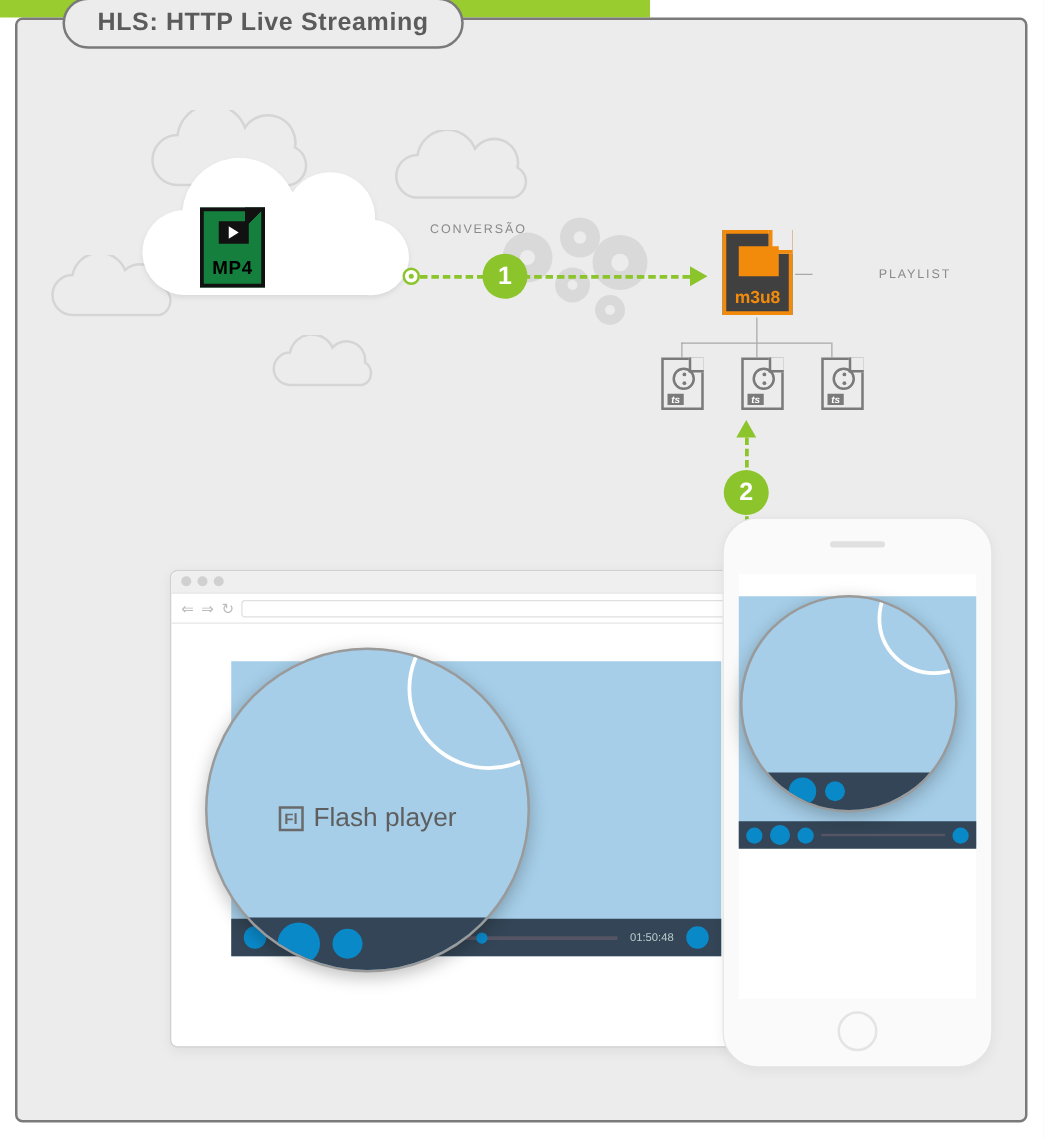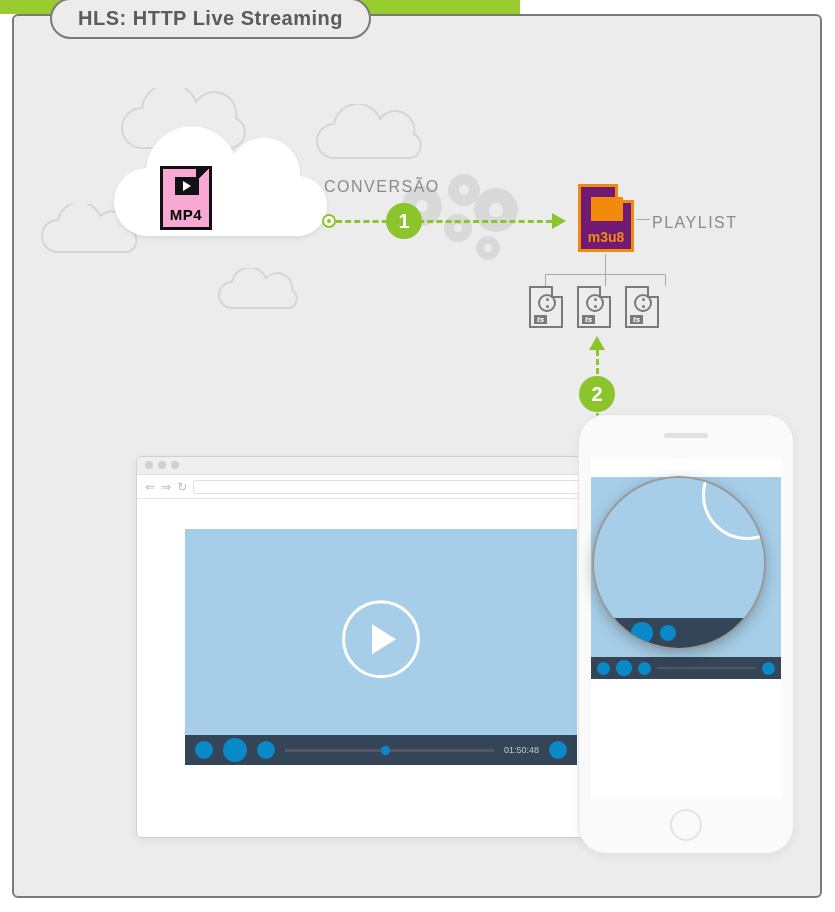--- a/index.html
+++ b/index.html
@@ -50,21 +50,21 @@
     filter: drop-shadow(0 2px 2px rgba(0,0,0,.08));
   }
 
   .mp4-box {
     position: absolute;
     top: 150px; left: 146px;
     width: 52px; height: 64px;
   }
   .mp4-box .page {
     width: 52px; height: 64px;
-    background: #f9a8d4;
+    background: #15803d;
     border: 3px solid #111;
     position: relative;
   }
   .mp4-box .corner {
     position: absolute; top: -3px; right: -3px;
     width: 16px; height: 16px;
     background: linear-gradient(135deg, #111 50%, transparent 50%);
   }
   .mp4-box .playmark {
     position: absolute; top: 8px; left: 12px;
@@ -125,22 +125,23 @@
     position: absolute;
     width: 36px; height: 36px;
     background: #8bc42b;
     border-radius: 50%;
     color: #fff; font-weight: 700; font-size: 20px;
     display: flex; align-items: center; justify-content: center;
   }
   .small-label {
     position: absolute;
     color: #8a8a8a;
-    font-size: 16px;
+    font-size: 10px;
     letter-spacing: 1.5px;
+    margin-left: 20px;
   }
 
   .gears {
     position: absolute;
     top: 150px; left: 378px;
     opacity: .35;
   }
 
   .hls-title {
     position: absolute;
@@ -152,35 +153,35 @@
   }
   .m3u8 {
     position: absolute;
     top: 168px; left: 564px;
     width: 56px; height: 68px;
   }
   .m3u8 .page {
     width: 56px; height: 68px;
     border: 3px solid #f28b0c;
     position: relative;
-    background: #701a75;
+    background: #404040;
   }
   .m3u8 .page::before{
     content:'';position:absolute;top:-3px;right:-3px;width:16px;height:16px;background:#ececec;border-left:3px solid #f28b0c;border-bottom:3px solid #f28b0c;
   }
   .m3u8 .box {
     position: absolute; top: 10px; left: 10px; width: 32px; height: 24px;
     background: #f28b0c;
   }
   .m3u8 .lbl {
     position: absolute; bottom: 4px; left: 0; right: 0; text-align: center;
     color: #f28b0c; font-weight: 800; font-size: 14px;
   }
 
-  .ts-row { position: absolute; top: 270px; left: 515px; display: flex; gap: 14px; font-style: italic; }
+  .ts-row { position: absolute; top: 270px; left: 515px; display: flex; gap: 30px; font-style: italic; }
   .ts {
     width: 34px; height: 42px;
     border: 2px solid #7a7a7a;
     position: relative;
     background: #ececec;
   }
   .ts::before{content:'';position:absolute;top:-2px;right:-2px;width:10px;height:10px;background:#ececec;border-left:2px solid #7a7a7a;border-bottom:2px solid #7a7a7a;}
   .ts .reel{position:absolute;top:6px;left:7px;width:18px;height:18px;border:2px solid #7a7a7a;border-radius:50%;}
   .ts .reel::before,.ts .reel::after{content:'';position:absolute;background:#7a7a7a;border-radius:50%;}
   .ts .reel::before{width:3px;height:3px;top:2px;left:5.5px;}
@@ -314,21 +315,21 @@
   <div class="arrowhead-r" style="top:197px;left:538px"></div>
   <div class="small-label" style="top:162px;left:310px">CONVERSÃO</div>
   <div class="step-badge" style="top:187px;left:372px">1</div>
 
   <div class="m3u8">
     <div class="page">
       <div class="box"></div>
       <div class="lbl">m3u8</div>
     </div>
   </div>
-  <div class="small-label" style="top:198px;left:638px">PLAYLIST</div>
+  <div class="small-label" style="top:198px;left:669px">PLAYLIST</div>
   <div class="thin-h" style="top:203px;left:622px;width:14px"></div>
 
   <div class="thin-v" style="top:238px;left:591px;height:20px"></div>
   <div class="thin-h" style="top:258px;left:531px;width:120px"></div>
   <div class="thin-v" style="top:258px;left:531px;height:12px"></div>
   <div class="thin-v" style="top:258px;left:591px;height:12px"></div>
   <div class="thin-v" style="top:258px;left:651px;height:12px"></div>
 
   <div class="ts-row">
     <div class="ts">
@@ -385,20 +386,31 @@
         <div class="cbtn"></div>
         <div class="cbtn big"></div>
         <div class="cbtn"></div>
         <div class="bar"></div>
         <div class="cbtn"></div>
       </div>
     </div>
     <div class="home"></div>
   </div>
 
+  <div class="lens" style="top:502px;left:150px;width:260px;height:260px">
+    <div class="arc" style="top:-34px;right:-34px;width:130px;height:130px"></div>
+    <div class="label">
+      <span class="iconbox">Fl</span><span>Flash player</span>
+    </div>
+    <div class="ctrlstrip">
+      <div class="cbtn" style="width:24px;height:24px"></div>
+      <div class="cbtn" style="width:34px;height:34px"></div>
+      <div class="cbtn" style="width:24px;height:24px"></div>
+    </div>
+  </div>
 
   <div class="lens" style="top:460px;left:578px;width:174px;height:174px">
     <div class="arc" style="top:-28px;right:-28px;width:90px;height:90px"></div>
     <div class="ctrlstrip small">
       <div class="cbtn" style="width:16px;height:16px"></div>
       <div class="cbtn" style="width:22px;height:22px"></div>
       <div class="cbtn" style="width:16px;height:16px"></div>
     </div>
   </div>
 

